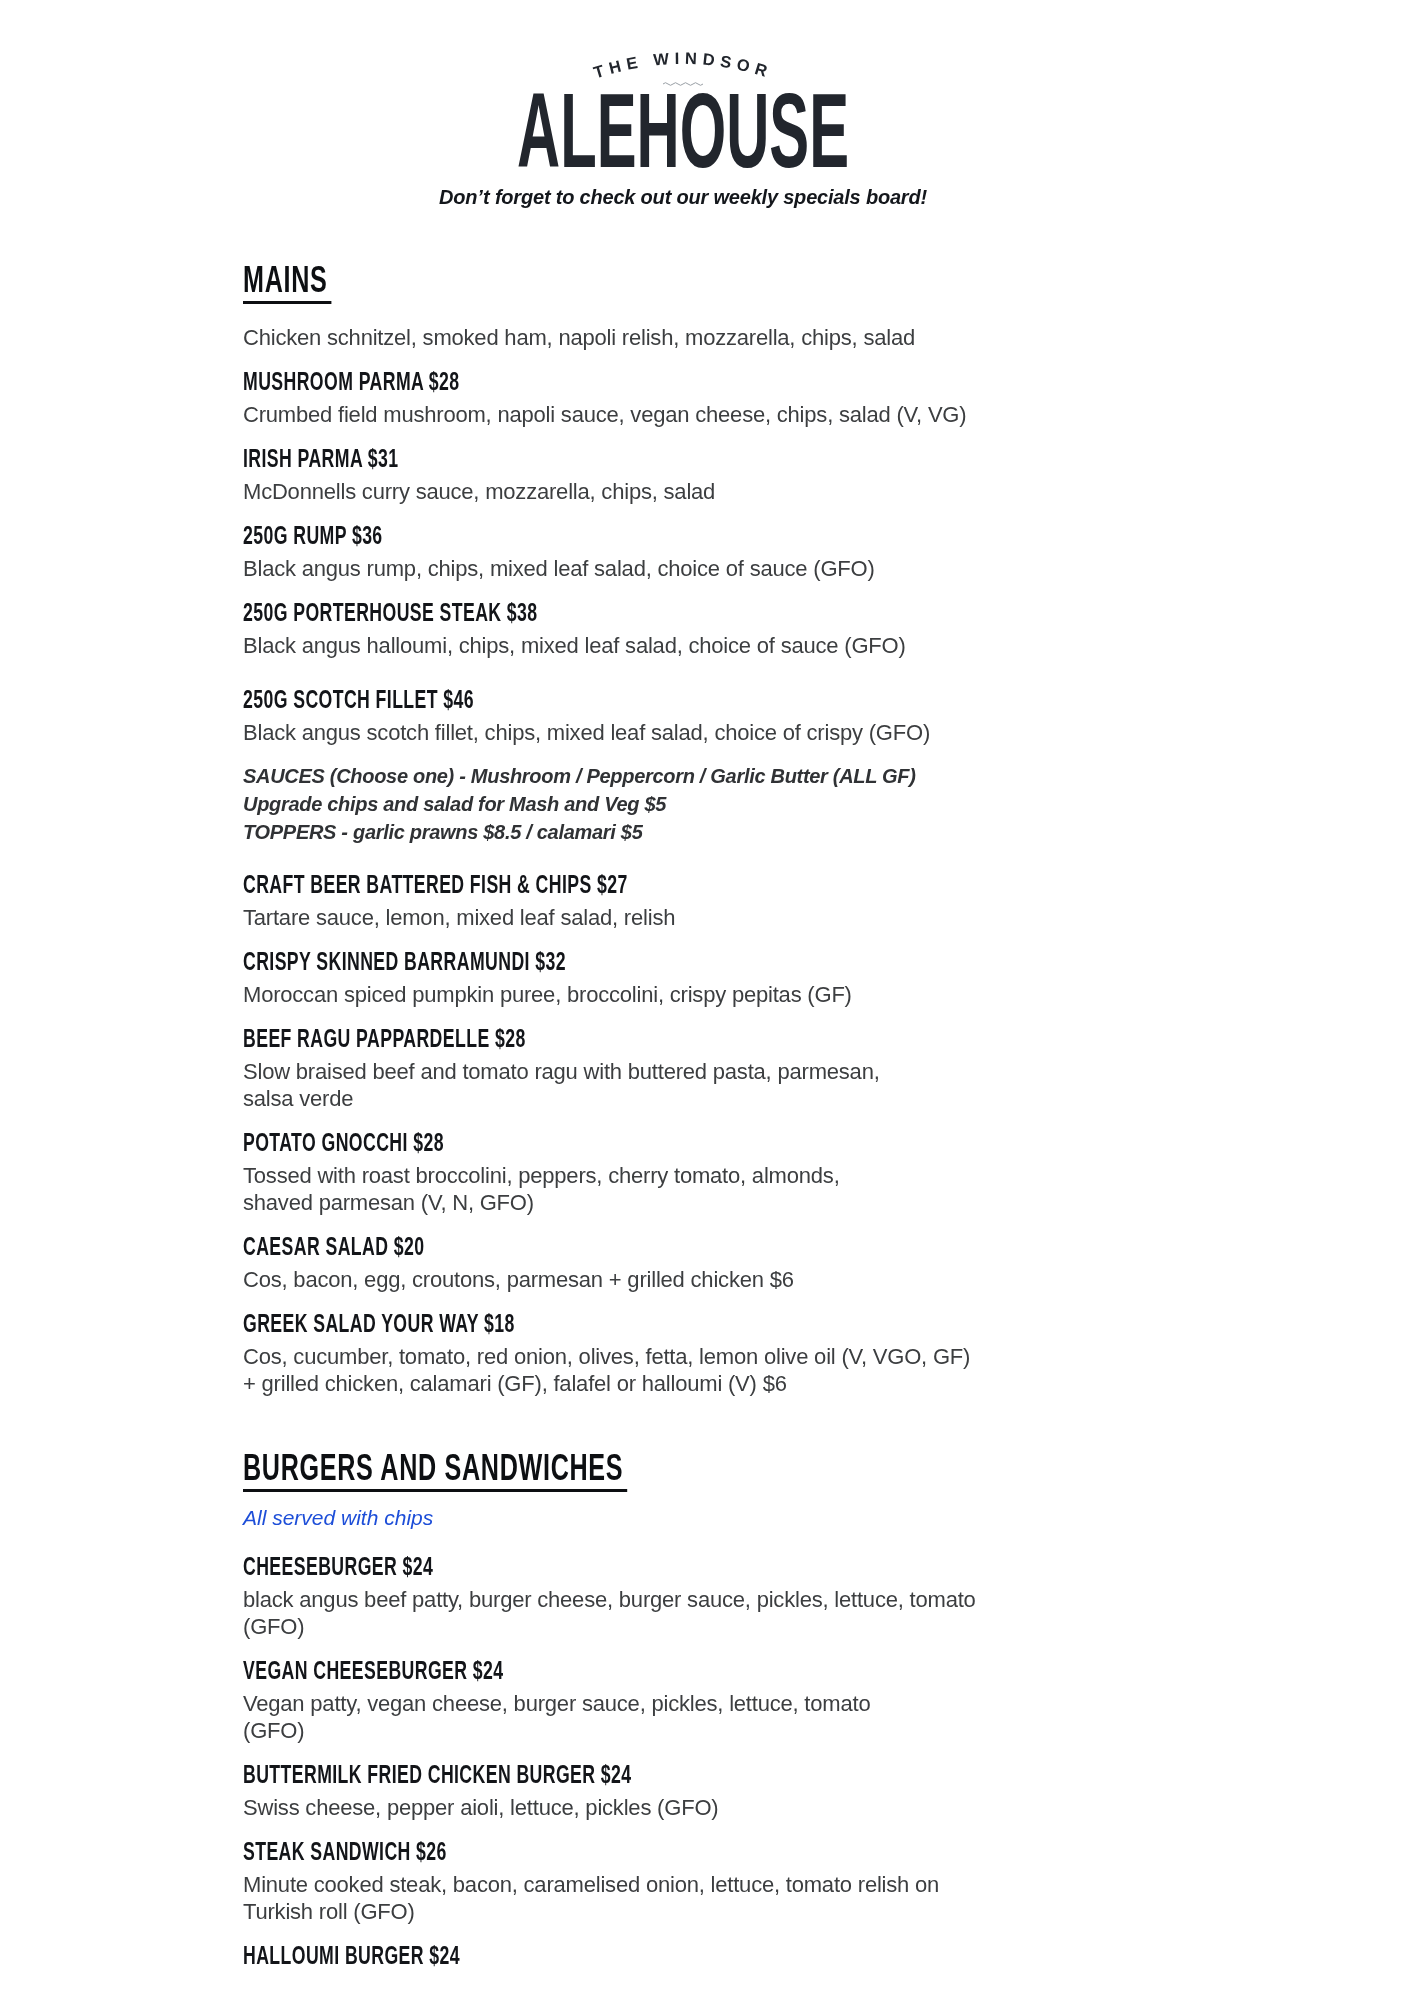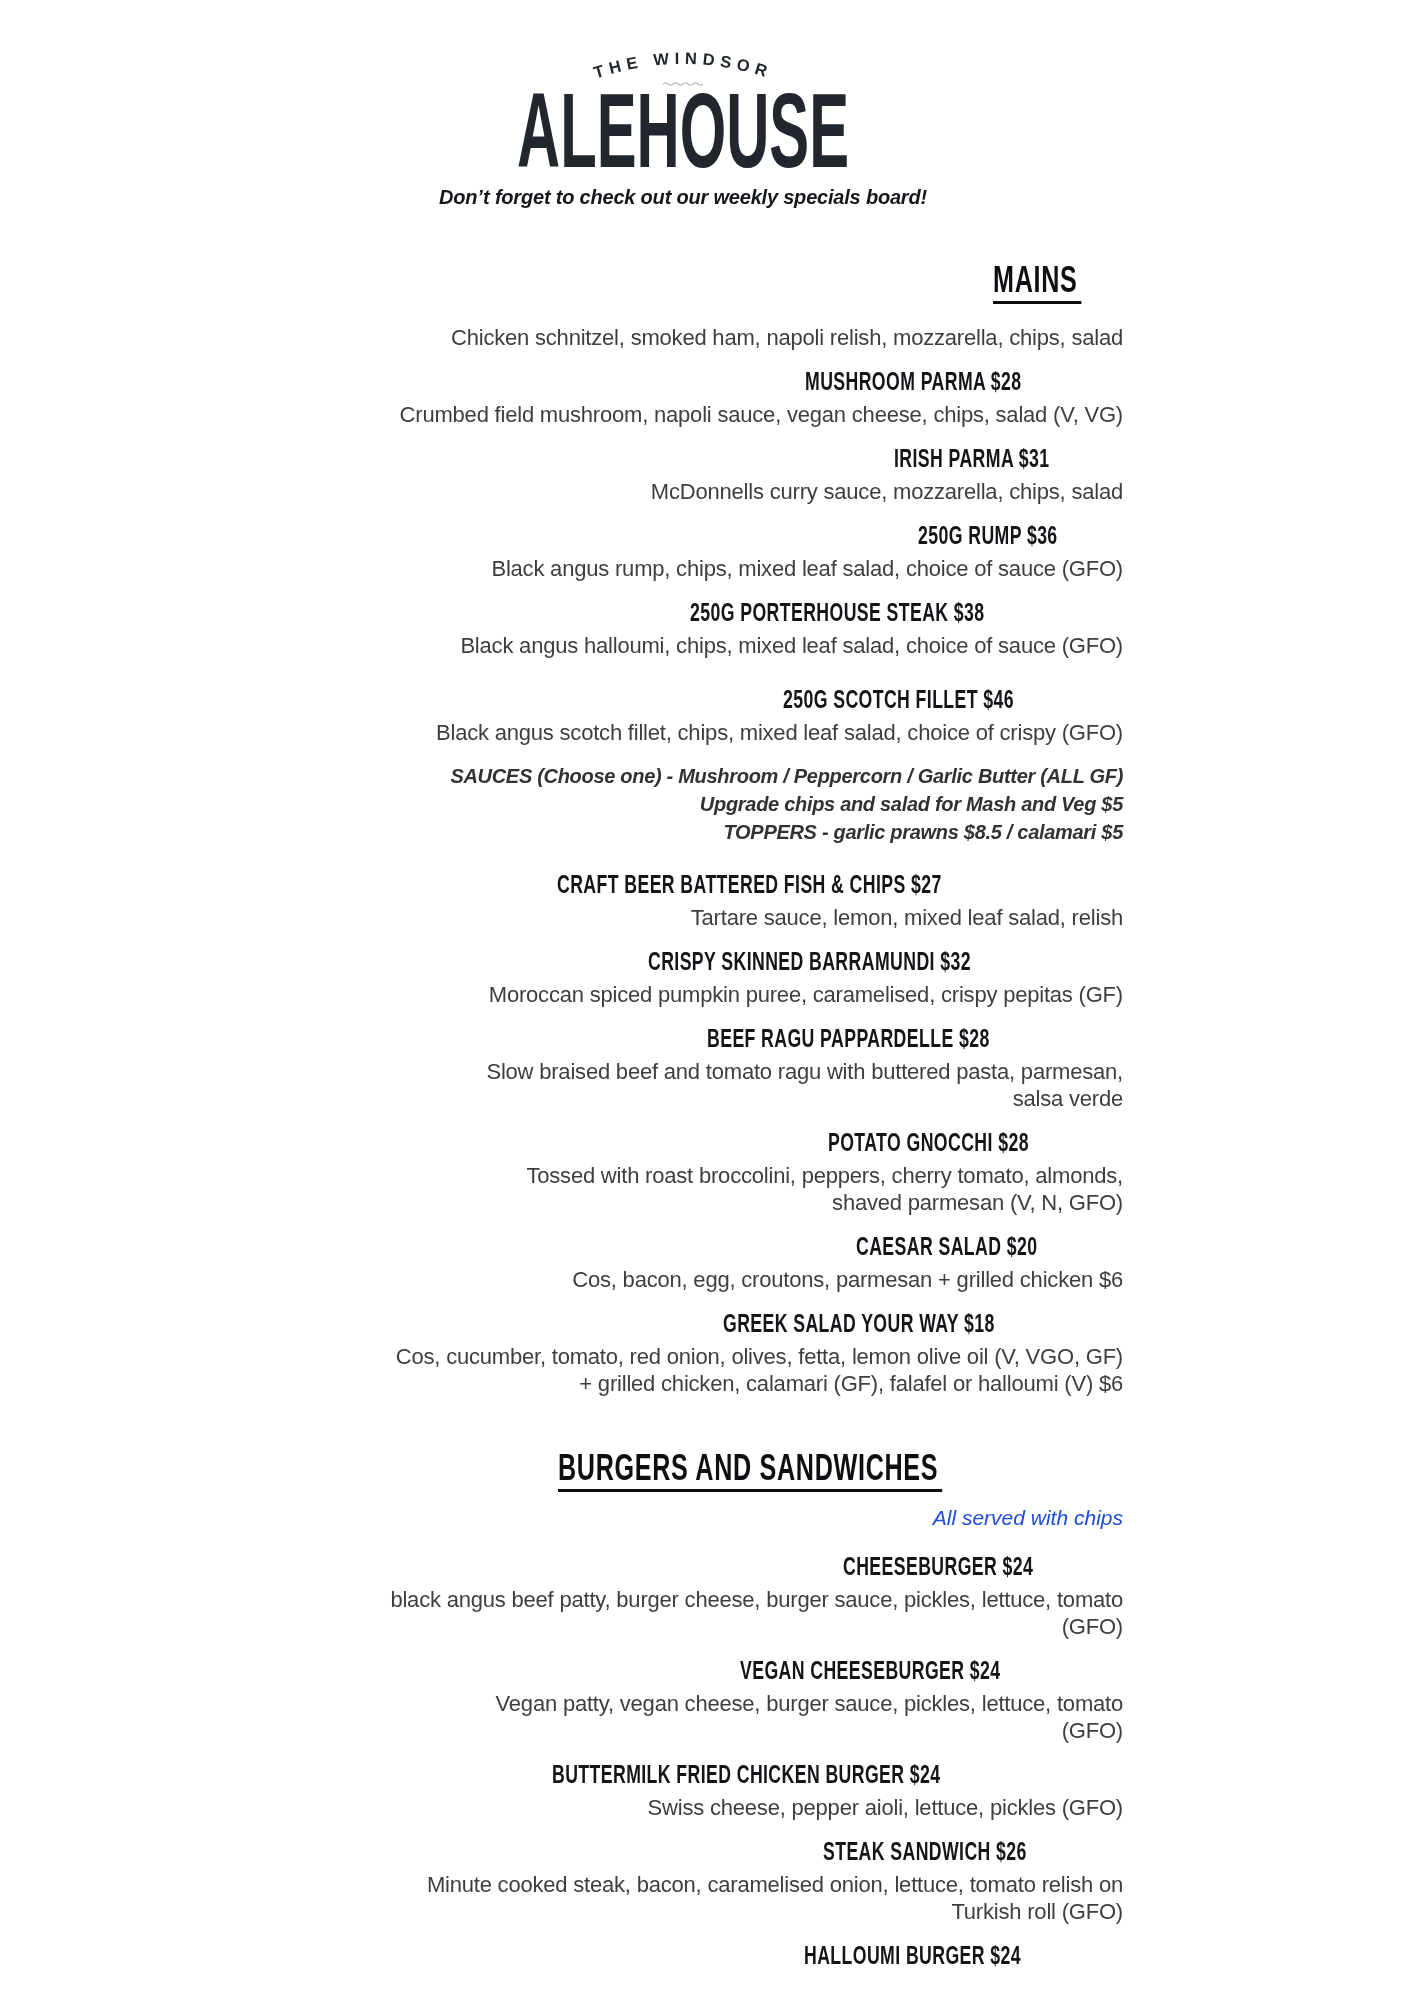--- a/index.html
+++ b/index.html
@@ -28,21 +28,21 @@
     margin-top: 12px;
     font-size: 20px;
     font-weight: bold;
     font-style: italic;
     letter-spacing: -0.2px;
     color: #14171c;
   }
 
   
   .sections { margin-top: 4px; }
-  .menu-section { margin-top: 52px; text-align: right; }
+  .menu-section { margin-top: 52px; }
   .section-heading {
     margin: 0 0 20px 0;
     line-height: 1;
   }
   .section-heading .squeeze {
     display: inline-block;
     transform: scaleX(0.68);
     transform-origin: 0 50%;
     font-size: 37px;
     font-weight: bold;
@@ -177,21 +177,21 @@
     <div class="item-title">
       <span class="squeeze">CRAFT BEER BATTERED FISH &amp; CHIPS $27</span>
     </div>
     <div class="item-desc">Tartare sauce, lemon, mixed leaf salad, relish</div>
   </div>
 
   <div class="menu-item">
     <div class="item-title">
       <span class="squeeze">CRISPY SKINNED BARRAMUNDI $32</span>
     </div>
-    <div class="item-desc">Moroccan spiced pumpkin puree, caramelised, crispy pepitas (GF)</div>
+    <div class="item-desc">Moroccan spiced pumpkin puree, broccolini, crispy pepitas (GF)</div>
   </div>
 
   <div class="menu-item">
     <div class="item-title">
       <span class="squeeze">BEEF RAGU PAPPARDELLE $28</span>
     </div>
     <div class="item-desc">Slow braised beef and tomato ragu with buttered pasta, parmesan,
 salsa verde</div>
   </div>
 

